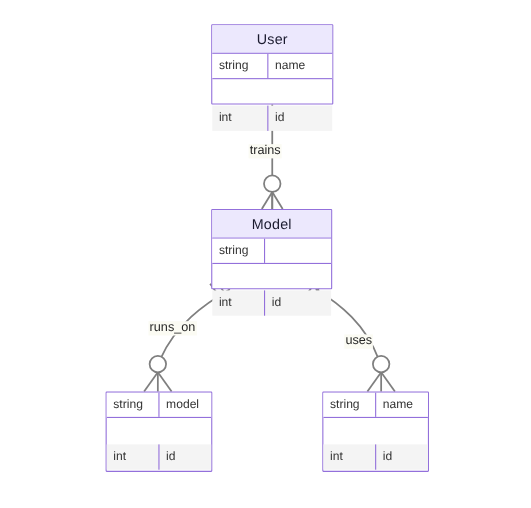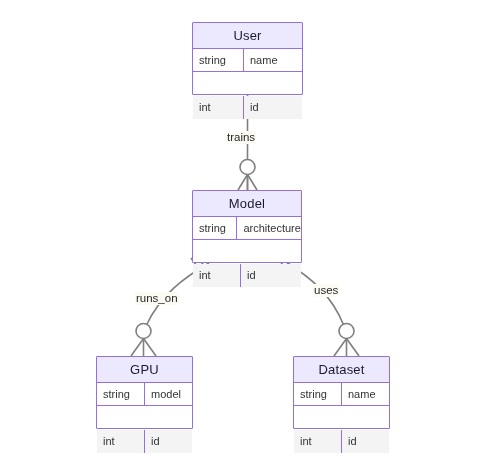--- a/index.html
+++ b/index.html
@@ -148,51 +148,48 @@
     <div class="attr-row even">
       <div class="attr-type" style="width:51px;">int</div>
       <div class="attr-name">id</div>
     </div>
   </div>
 
   <div class="entity" style="left:192px; top:190px; width:110px; height:73px;">
     <div class="entity-title">Model</div>
     <div class="attr-row odd">
       <div class="attr-type" style="width:48px;">string</div>
-      <div class="attr-name">architecture</div>
     </div>
     <div class="attr-row even">
       <div class="attr-type" style="width:48px;">int</div>
       <div class="attr-name">id</div>
     </div>
   </div>
 
   <div class="entity" style="left:96px; top:356px; width:97px; height:73px;">
-    <div class="entity-title">GPU</div>
     <div class="attr-row odd">
       <div class="attr-type" style="width:48px;">string</div>
       <div class="attr-name">model</div>
     </div>
     <div class="attr-row even">
       <div class="attr-type" style="width:48px;">int</div>
       <div class="attr-name">id</div>
     </div>
   </div>
 
   <div class="entity" style="left:293px; top:356px; width:97px; height:73px;">
-    <div class="entity-title">Dataset</div>
     <div class="attr-row odd">
       <div class="attr-type" style="width:48px;">string</div>
       <div class="attr-name">name</div>
     </div>
     <div class="attr-row even">
       <div class="attr-type" style="width:48px;">int</div>
       <div class="attr-name">id</div>
     </div>
   </div>
 
   <div class="rel-label" style="left:226px; top:131px;">trains</div>
 
   <div class="rel-label" style="left:135px; top:292px;">runs_on</div>
 
-  <div class="rel-label" style="left:313px; top:284px;">uses</div>
+  <div class="rel-label" style="left:313px; top:304px;">uses</div>
 
 </div>
 
 </body></html>

